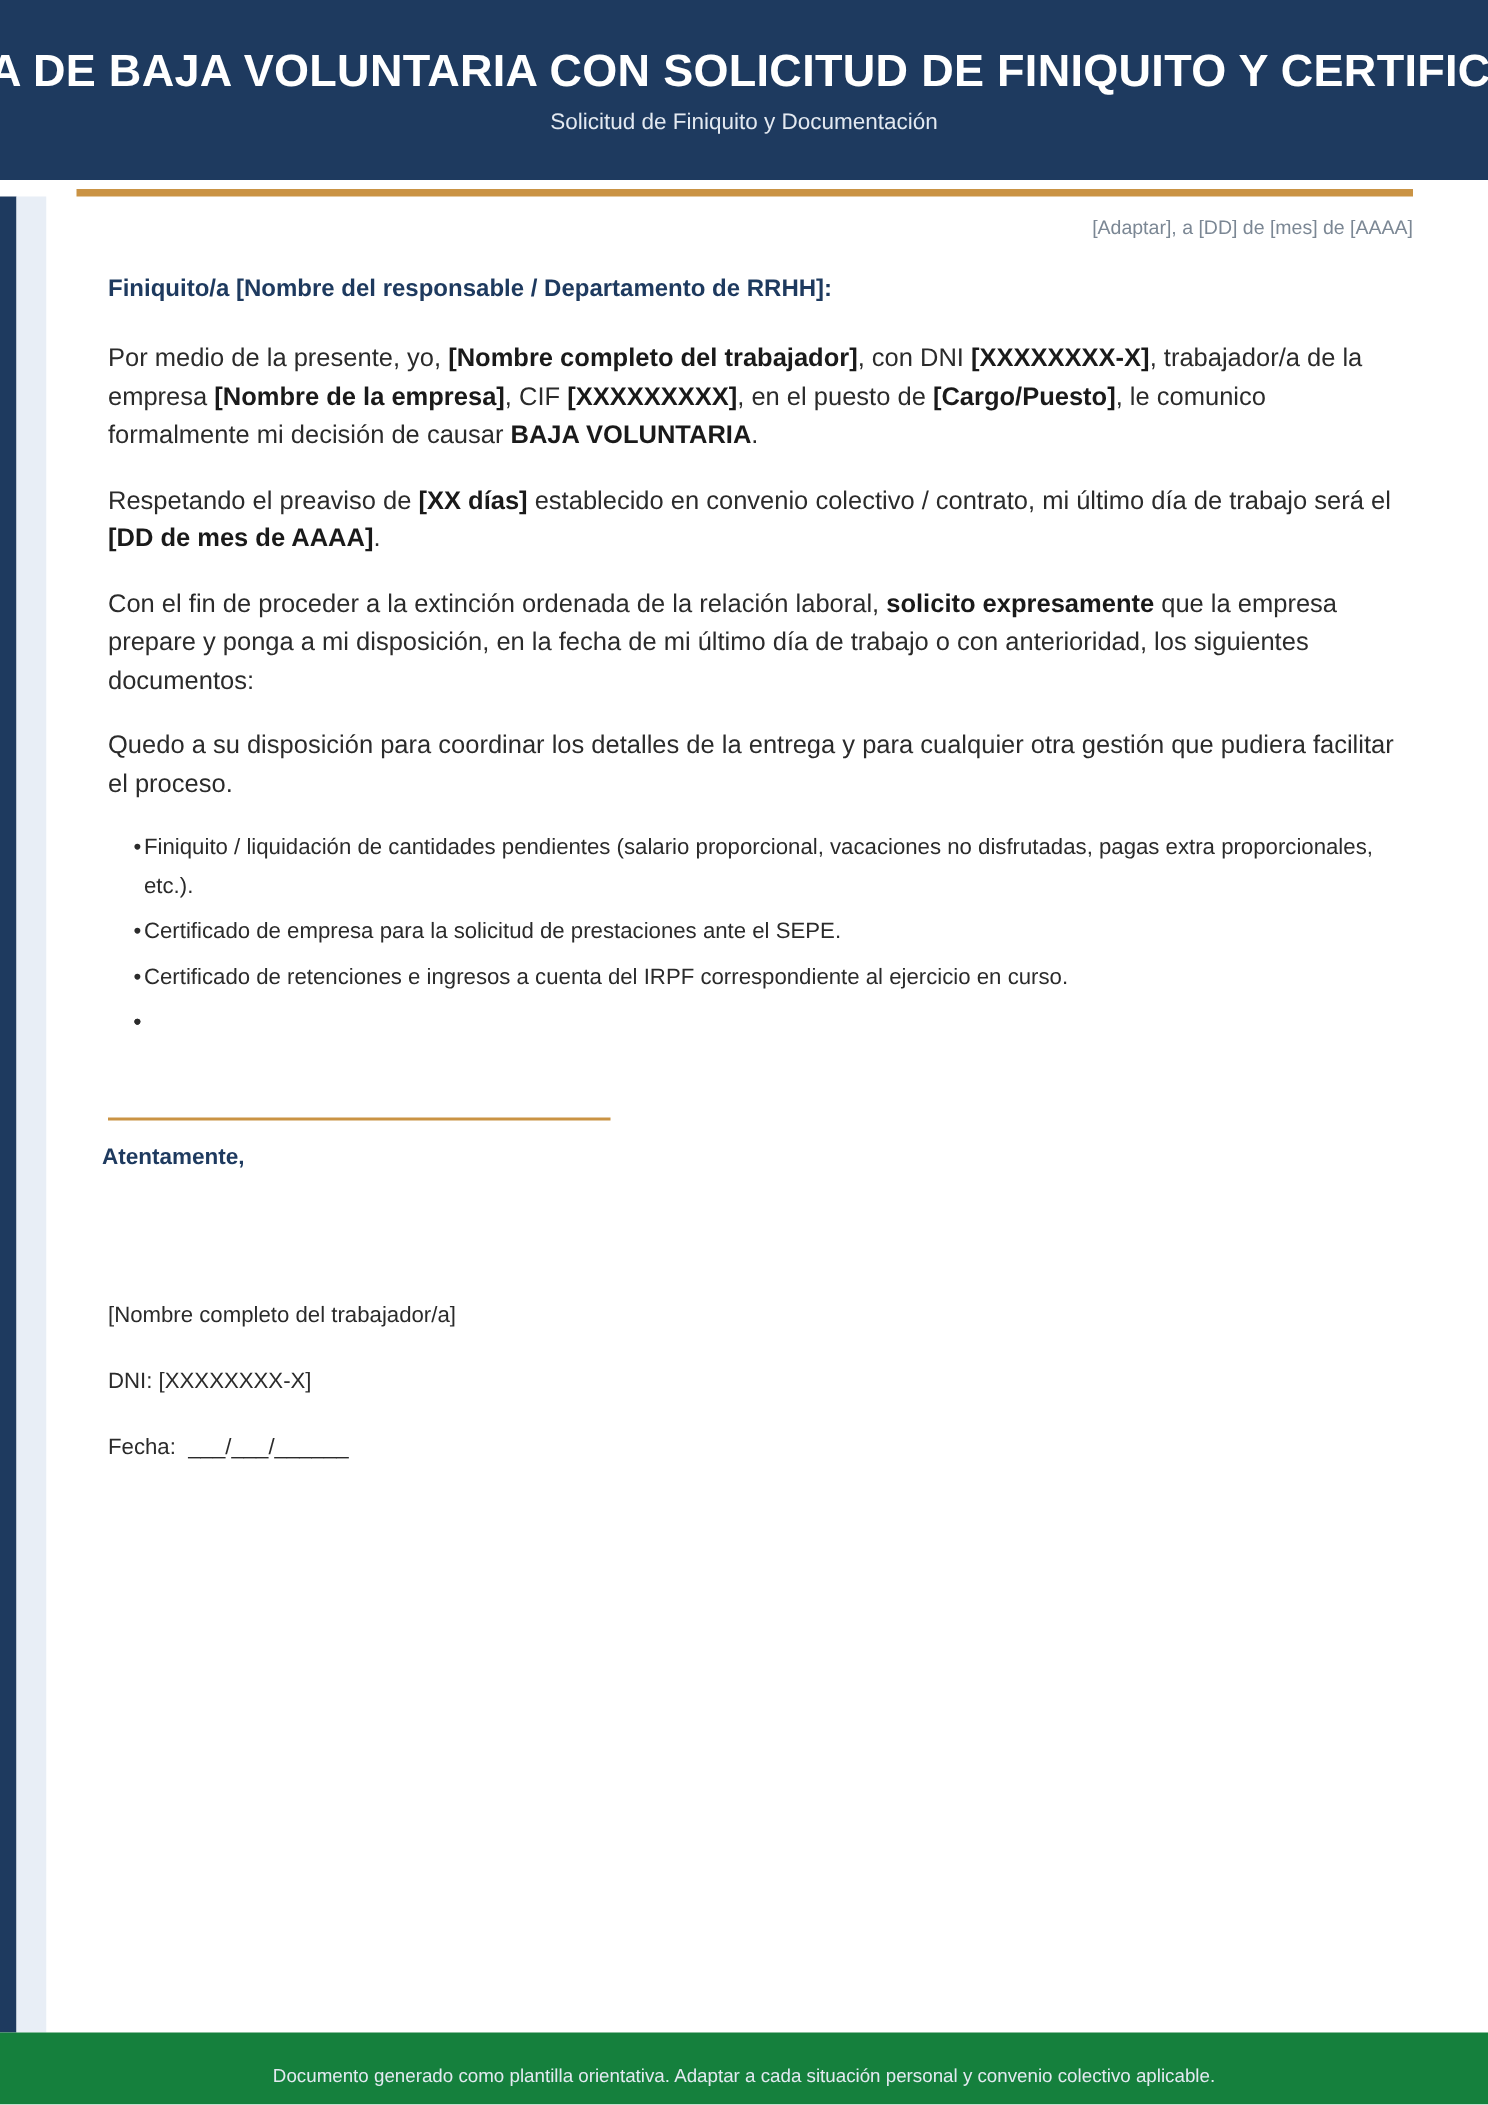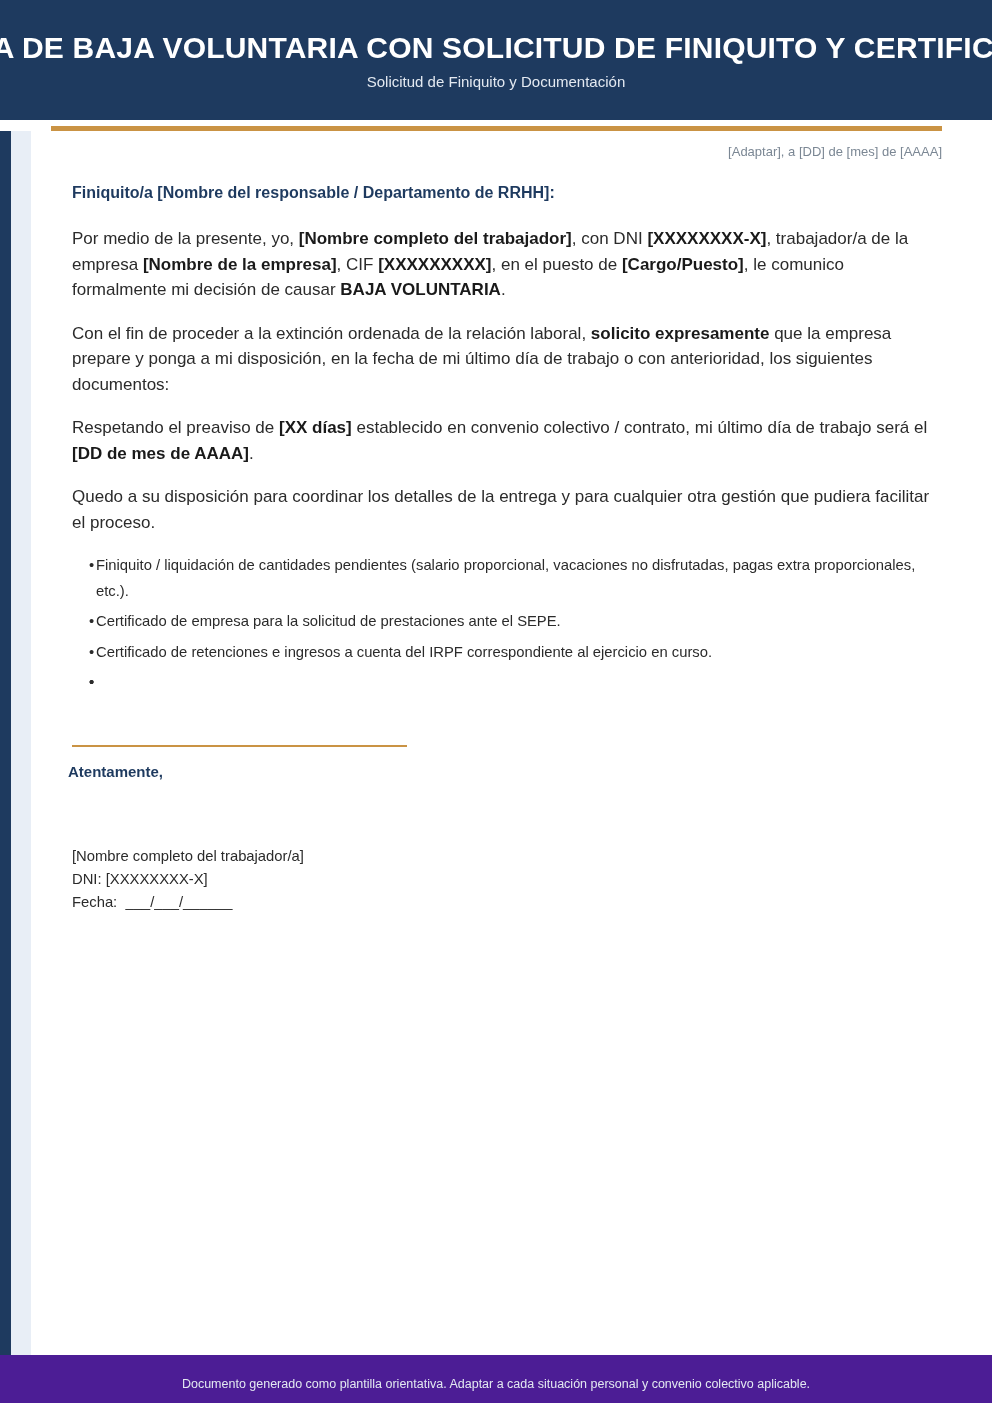--- a/index.html
+++ b/index.html
@@ -165,30 +165,30 @@
   }
 
   .sigblock {
     position: absolute;
     left: 72px;
     top: 845px;
     color: #2b2b2b;
     font-size: 14.8px;
     line-height: 23px;
   }
-  .sigblock div { white-space: pre; }
+  .sigblock div { white-space: pre; margin-top: 21px; }
 
   
   .footer {
     position: absolute;
     left: 0;
     top: 1355px;
     width: 992px;
     height: 48px;
-    background: #4c1d95;
+    background: #15803d;
   }
   .footer-text {
     position: absolute;
     left: 50%;
     top: 21px;
     transform: translateX(-50%);
     white-space: nowrap;
     color: #e3e9f1;
     font-size: 12.5px;
     line-height: 17px;
@@ -208,22 +208,22 @@
 <div class="sheet"></div>
 
 <div class="rule-top"></div>
 
 <div class="date-line">[Adaptar], a [DD] de [mes] de [AAAA]</div>
 
 <div class="greeting">Finiquito/a [Nombre del responsable / Departamento de RRHH]:</div>
 
 <div class="body-block">
   <p class="para"><span>Por medio de la presente, yo, </span><b>[Nombre completo del trabajador]</b><span>, con DNI </span><b>[XXXXXXXX-X]</b><span>, trabajador/a de la empresa </span><b>[Nombre de la empresa]</b><span>, CIF </span><b>[XXXXXXXXX]</b><span>, en el puesto de </span><b>[Cargo/Puesto]</b><span>, le comunico formalmente mi decisión de causar </span><b>BAJA VOLUNTARIA</b><span>.</span></p>
+  <p class="para"><span>Respetando el preaviso de </span><b>[XX días]</b><span> establecido en convenio colectivo / contrato, mi último día de trabajo será el </span><b>[DD de mes de AAAA]</b><span>.</span></p>
   <p class="para"><span>Con el fin de proceder a la extinción ordenada de la relación laboral, </span><b>solicito expresamente</b><span> que la empresa prepare y ponga a mi disposición, en la fecha de mi último día de trabajo o con anterioridad, los siguientes documentos:</span></p>
-  <p class="para"><span>Respetando el preaviso de </span><b>[XX días]</b><span> establecido en convenio colectivo / contrato, mi último día de trabajo será el </span><b>[DD de mes de AAAA]</b><span>.</span></p>
   <p class="para"><span>Quedo a su disposición para coordinar los detalles de la entrega y para cualquier otra gestión que pudiera facilitar el proceso.</span></p>
   <ul class="doclist">
       <li><span class="bullet">•</span><span>Finiquito / liquidación de cantidades pendientes (salario proporcional, vacaciones no disfrutadas, pagas extra proporcionales, etc.).</span></li>
       <li><span class="bullet">•</span><span>Certificado de empresa para la solicitud de prestaciones ante el SEPE.</span></li>
       <li><span class="bullet">•</span><span>Certificado de retenciones e ingresos a cuenta del IRPF correspondiente al ejercicio en curso.</span></li>
       <li><span class="bullet">•</span></li>
       <li><span class="bullet">•</span></li>
     </ul>
 </div>
 

